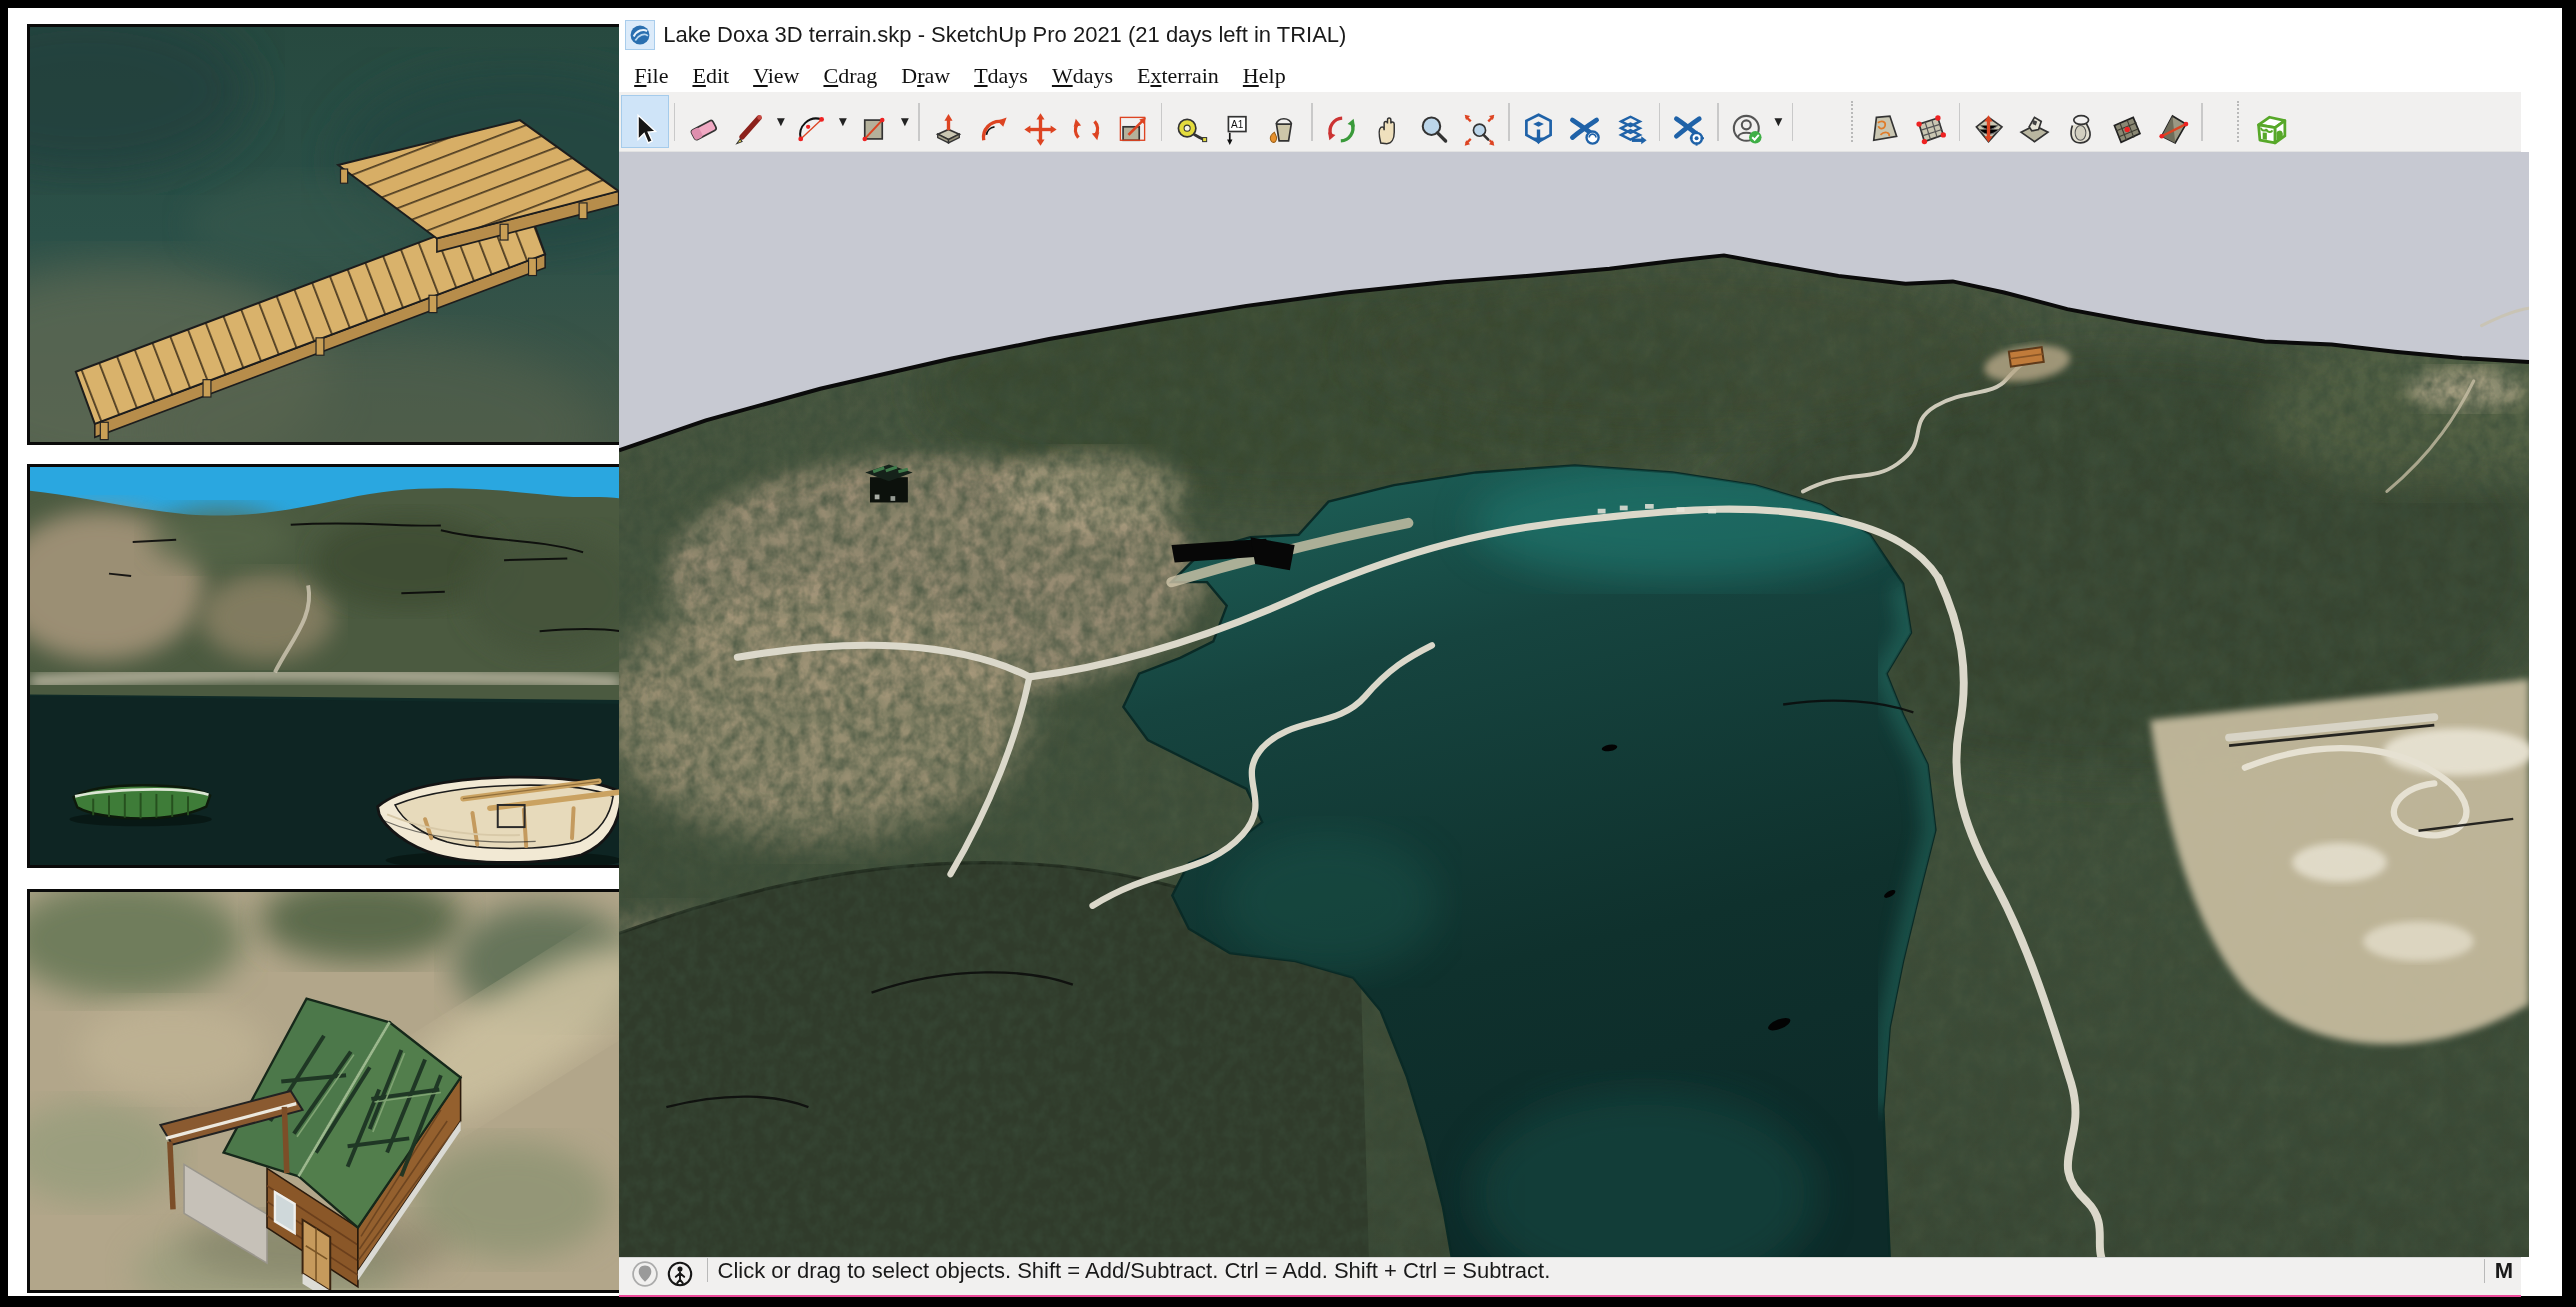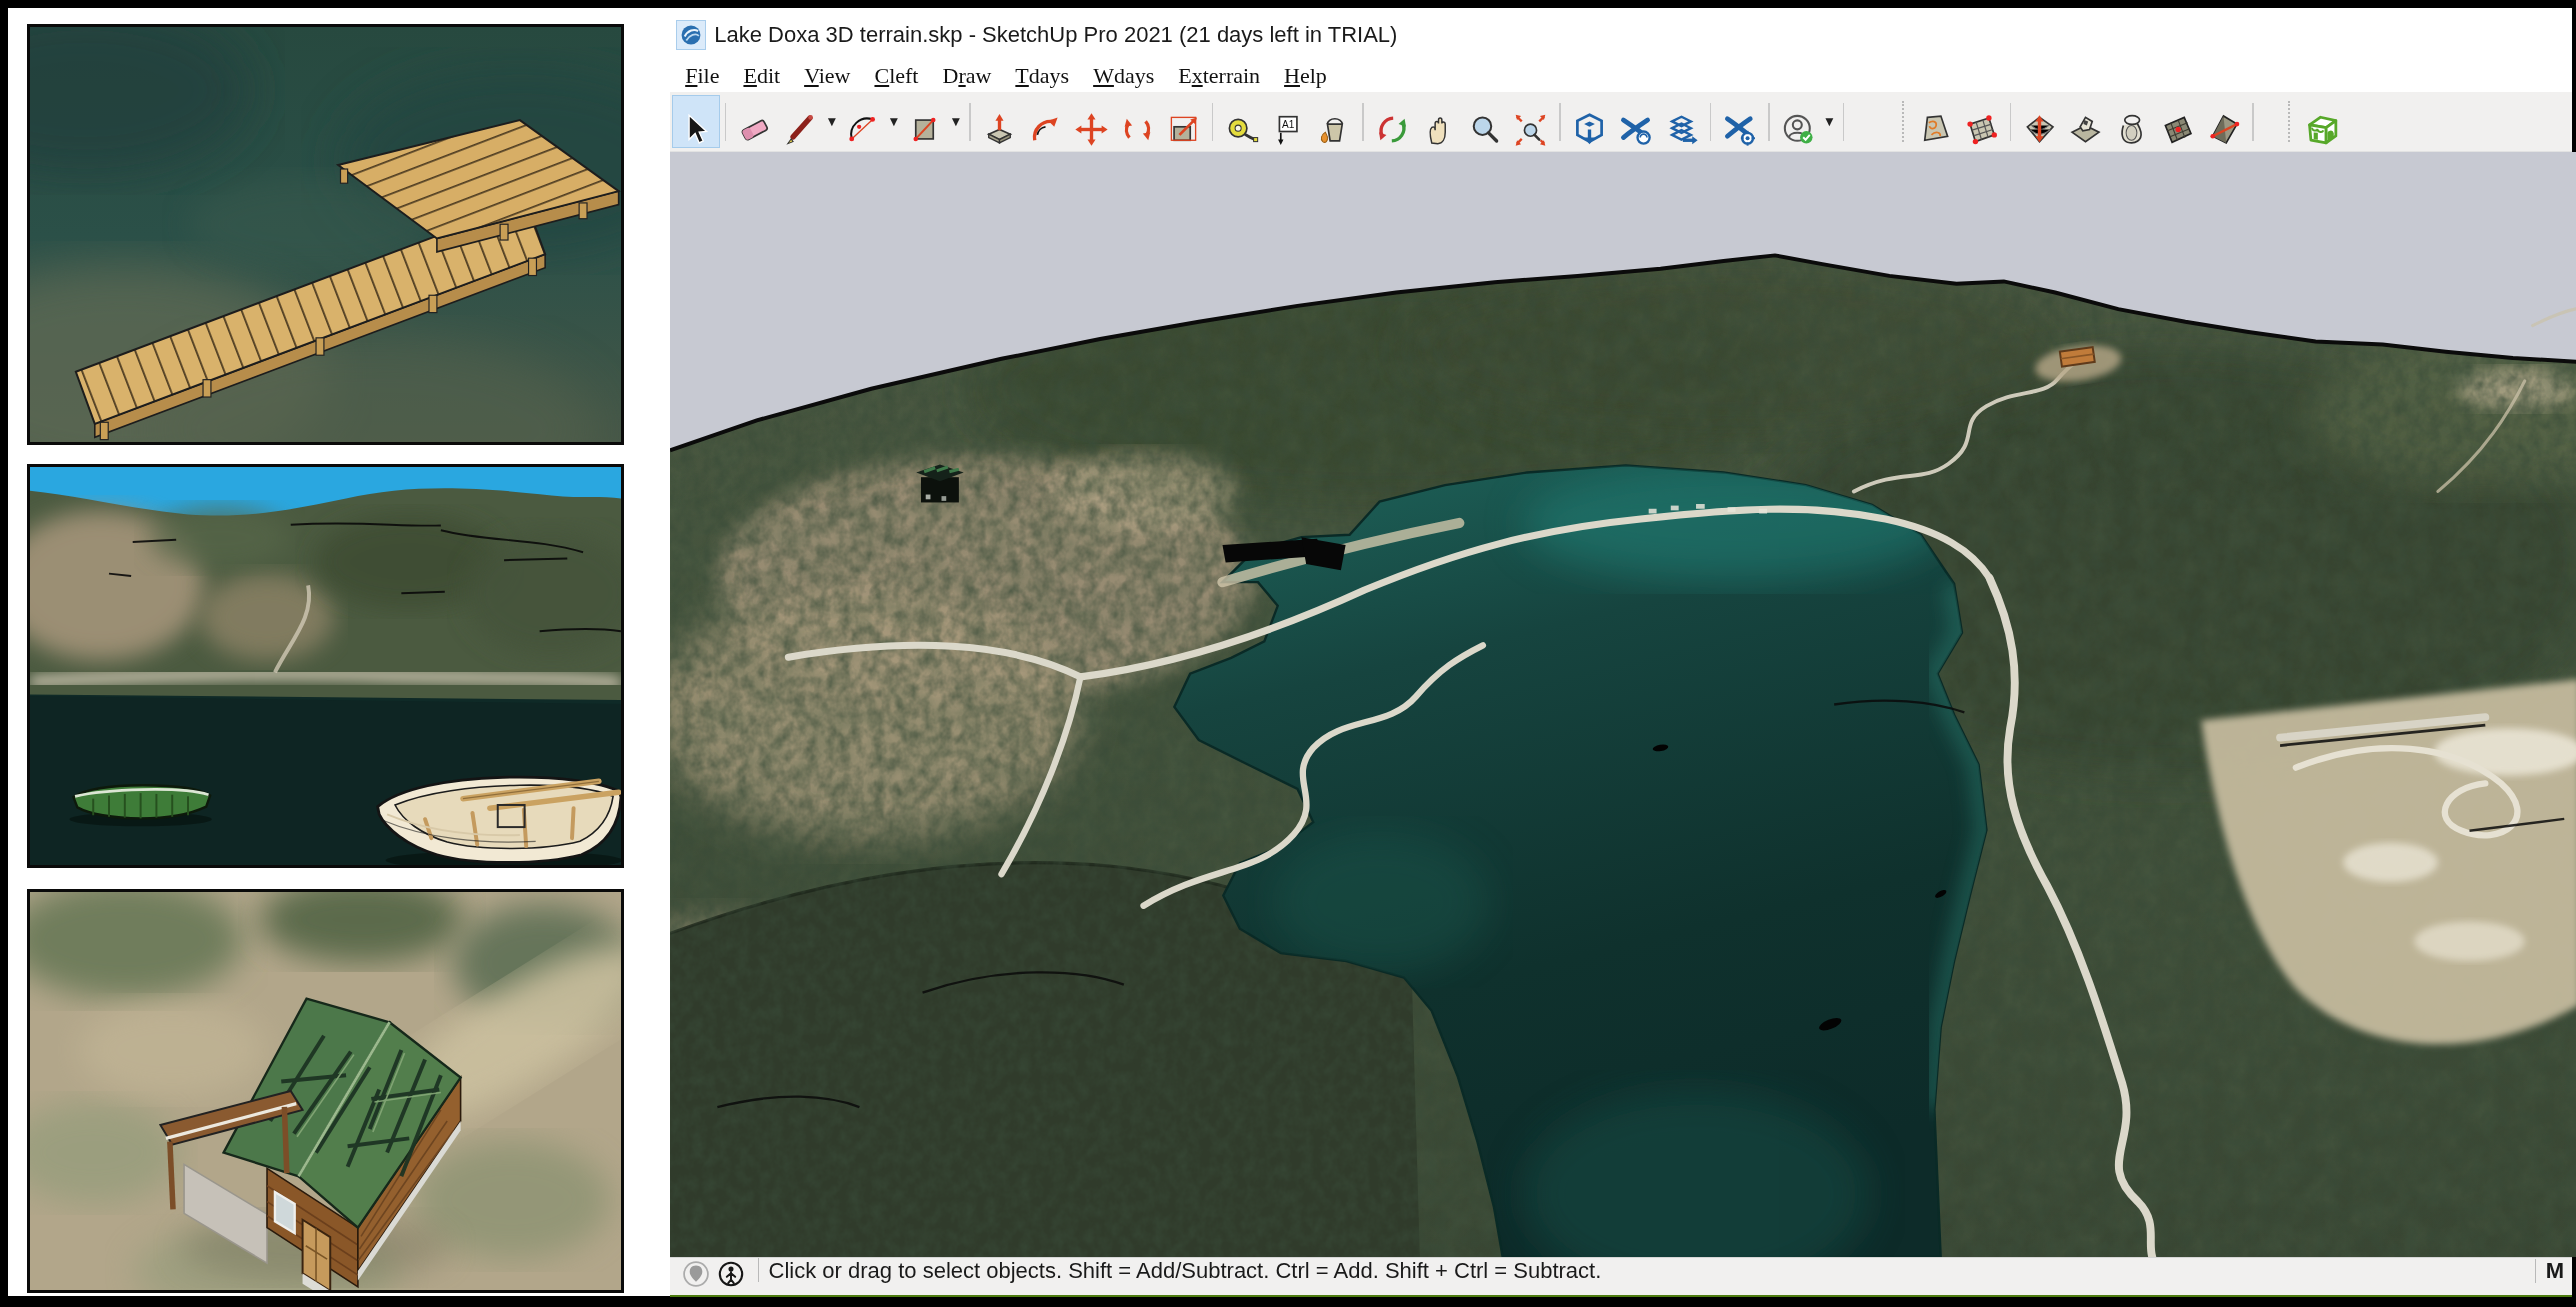--- a/index.html
+++ b/index.html
@@ -4,21 +4,21 @@
 <style>
   html,body{margin:0;padding:0;background:#222;}
   .stage{position:relative;width:2576px;height:1308px;background:#000;overflow:hidden;
          font-family:"Liberation Sans",sans-serif;}
   .inner{position:absolute;left:8px;top:8px;width:2554px;height:1288px;background:#ffffff;}
   
   .panel{position:absolute;left:27px;width:597px;border:3.2px solid #0a0a0a;box-sizing:border-box;
          background:#123;overflow:hidden;}
   .panel svg{display:block;width:100%;height:100%;}
   
-  .skwin{position:absolute;left:670px;top:8px;width:1902px;height:1289px;background:#4d7c0f;}
+  .skwin{position:absolute;left:619px;top:8px;width:1902px;height:1289px;background:#ec4899;}
   .titlebar{height:54px;display:flex;align-items:center;padding-left:6.3px;background:#fff;}
   .appicon{width:28px;height:28px;background:#dcebfa;border:0.8px solid #a9cdec;display:flex;
            align-items:center;justify-content:center;margin-right:8px;}
   .title{font-size:22px;color:#1a1a1a;white-space:nowrap;}
   .menubar{height:30px;display:flex;align-items:flex-start;padding-left:3.2px;background:#fff;}
   .menu-item{font-size:22px;color:#111;padding:0 12px;line-height:28px;cursor:default;font-family:Liberation Serif, serif;}
   .menu-item .mn{text-decoration:underline;}
   .toolbar{height:59px;display:flex;align-items:center;background:#f1f0ef;padding-left:3.2px;
            border-bottom:0.8px solid #e2e2e2;}
   .tbtn{width:46px;height:51px;display:flex;align-items:flex-end;justify-content:center;flex:0 0 auto;}
@@ -244,21 +244,21 @@
           <path d="M8,21 C12,14 20,11 24,15" stroke="#bcd9f0" stroke-width="2.2" fill="none"></path>
         </svg>
       </div>
       <span class="title">Lake Doxa 3D terrain.skp - SketchUp Pro 2021 (21 days left in TRIAL)</span>
     </div>
 
     <div class="menubar">
       <div class="menu-item"><span></span><span class="mn">F</span><span>ile</span></div>
       <div class="menu-item"><span></span><span class="mn">E</span><span>dit</span></div>
       <div class="menu-item"><span></span><span class="mn">V</span><span>iew</span></div>
-      <div class="menu-item"><span></span><span class="mn">C</span><span>left</span></div>
+      <div class="menu-item"><span></span><span class="mn">C</span><span>drag</span></div>
       <div class="menu-item"><span>D</span><span class="mn">r</span><span>aw</span></div>
       <div class="menu-item"><span></span><span class="mn">T</span><span>days</span></div>
       <div class="menu-item"><span></span><span class="mn">W</span><span>days</span></div>
       <div class="menu-item"><span>E</span><span class="mn">x</span><span>terrain</span></div>
       <div class="menu-item"><span></span><span class="mn">H</span><span>elp</span></div>
     </div>
 
     <div class="toolbar">
       <div class="tbtn active">
         <svg width="35" height="35" viewBox="0 0 52 52">

